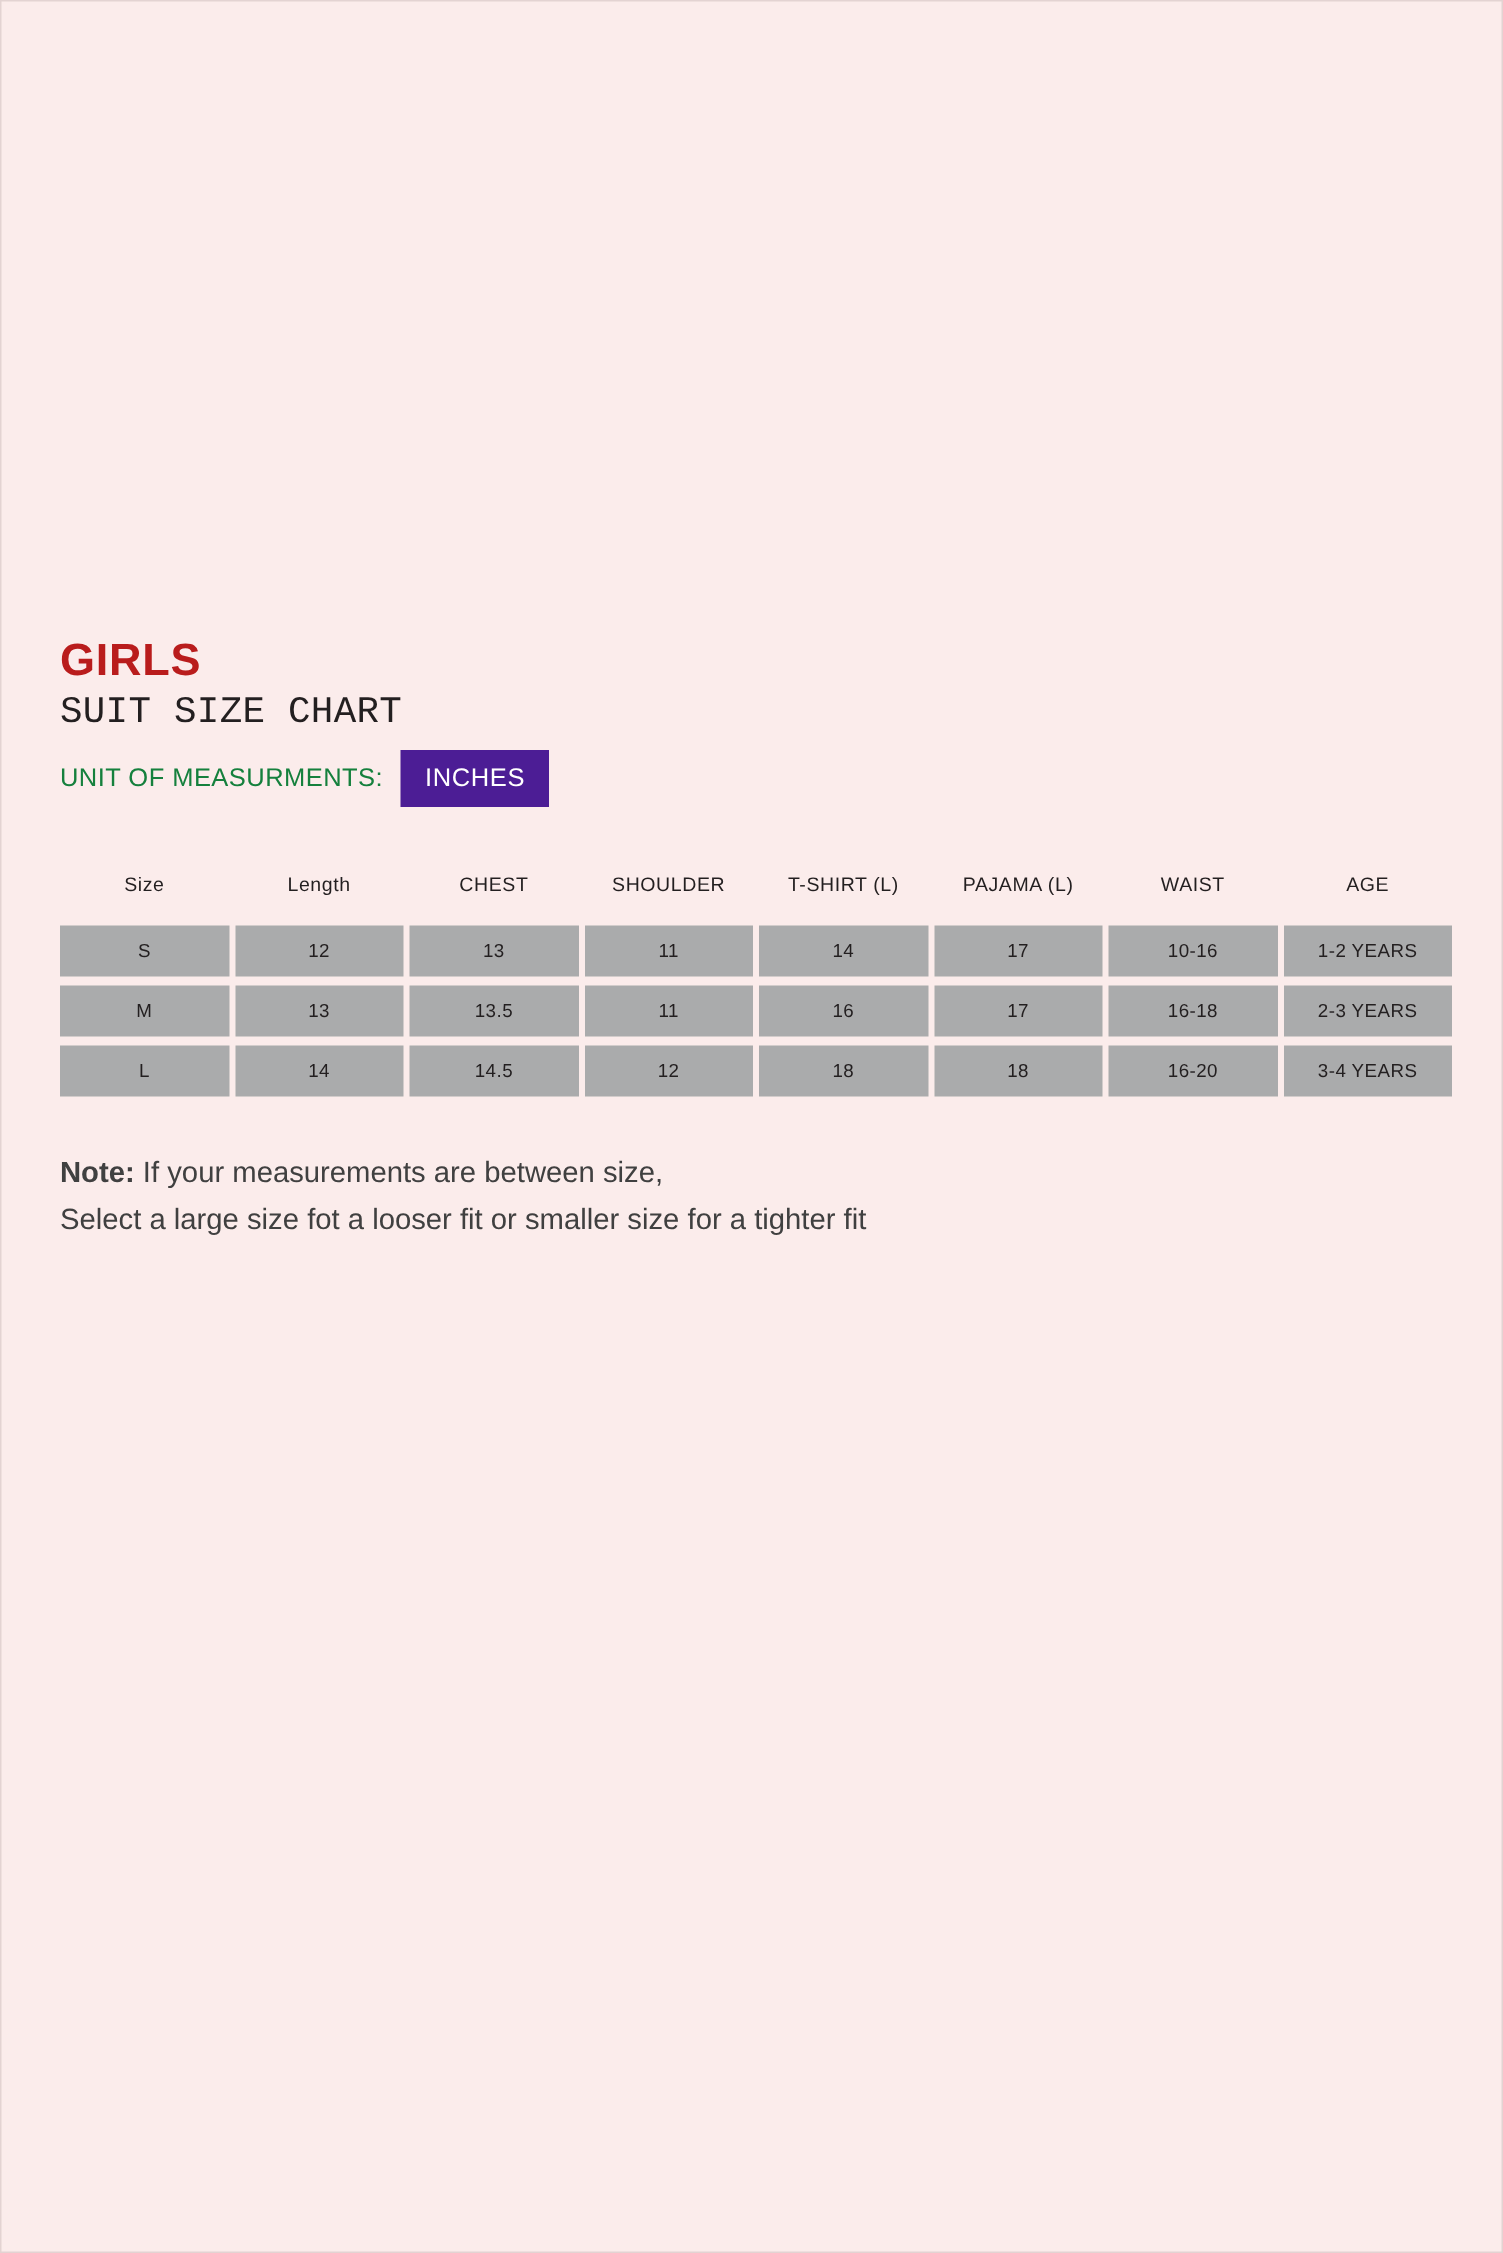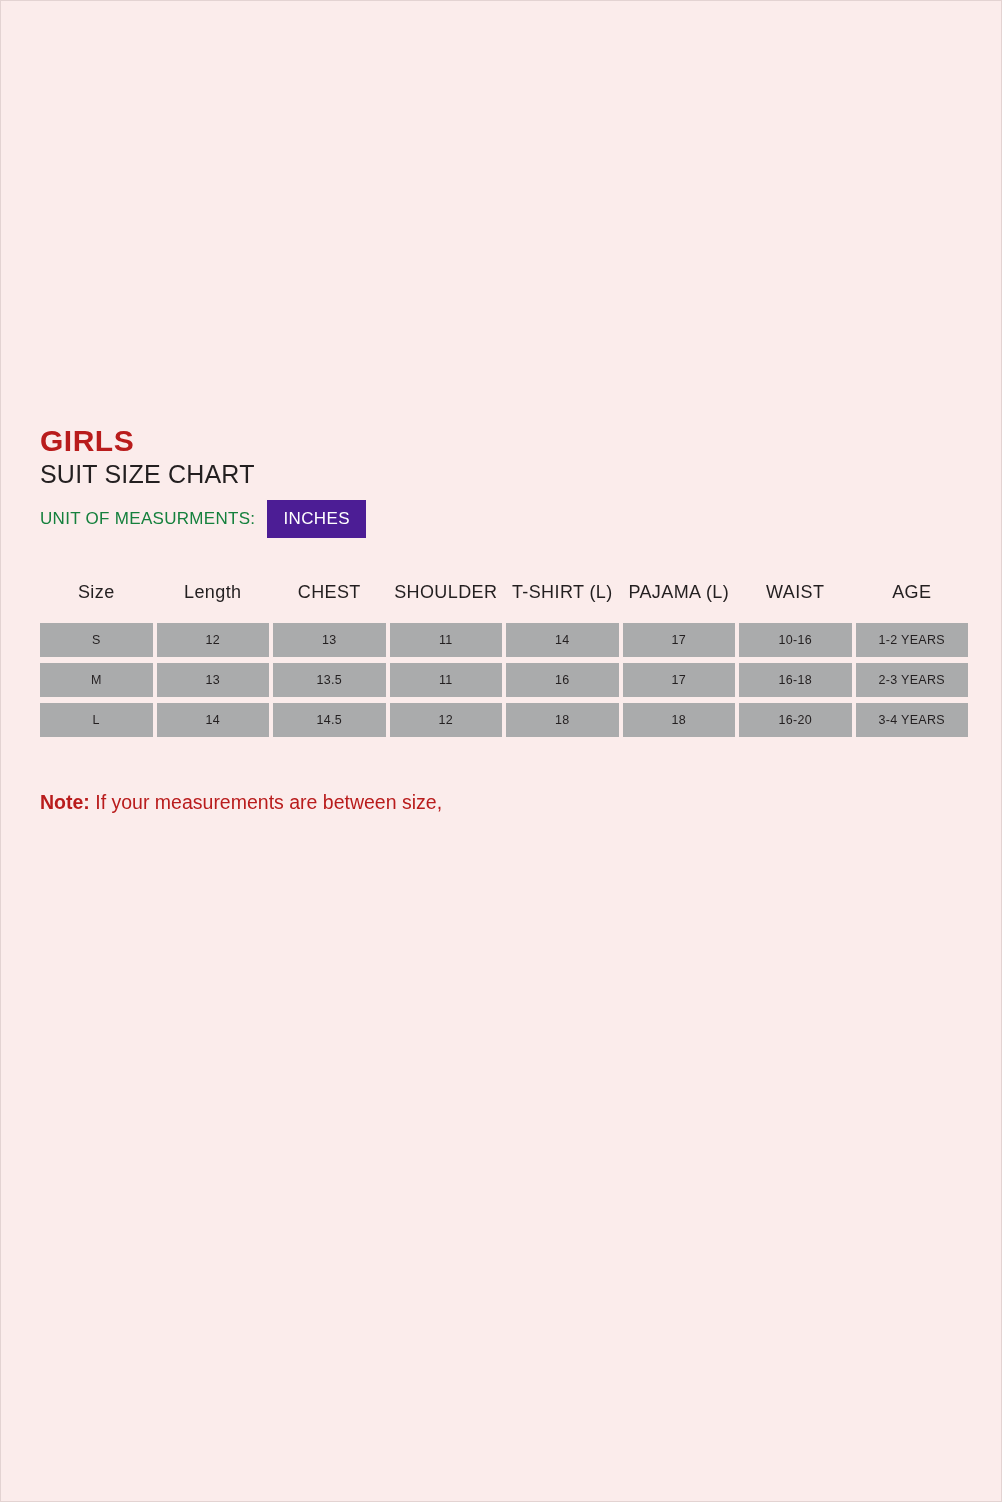--- a/index.html
+++ b/index.html
@@ -38,20 +38,21 @@
     line-height: 1.05;
     margin: 0 0 4px 0;
   }
   .title-sub {
     font-size: 25px;
     font-weight: normal;
     color: #231f20;
     letter-spacing: 0.2px;
     line-height: 1.1;
     margin: 0 0 12px 0;
+    font-family: Liberation Mono, monospace;
   }
   .unit-row {
     display: flex;
     align-items: stretch;
     margin-bottom: 34px;
     height: 38px;
   }
   .unit-label {
     font-size: 17px;
     letter-spacing: 0.3px;
@@ -70,42 +71,42 @@
     padding: 0 16px;
   }
   table.size-table {
     border-collapse: separate;
     border-spacing: 4px 6px;
     width: 936px;
     margin-left: -4px;
     table-layout: fixed;
   }
   table.size-table th {
-    font-size: 18px;
+    font-size: 13px;
     font-weight: normal;
     color: #231f20;
     letter-spacing: 0.4px;
     padding: 4px 0 14px 0;
     text-align: center;
     background: transparent;
   }
   table.size-table td {
     background: #aaabac;
     color: #231f20;
     font-size: 12.5px;
     letter-spacing: 0.3px;
     text-align: center;
     height: 34px;
     padding: 0;
   }
   .note-block {
-    margin-top: 44px;
+    margin-top: 30px;
     font-size: 19.5px;
     line-height: 1.6;
-    color: #b91c1c;
+    color: #404040;
   }
   .note-block b {
     font-weight: bold;
   }
 </style>
 </head>
 <body>
 
 <div class="page-frame"></div>
 
@@ -163,15 +164,16 @@
         <td>16-20</td>
         <td>3-4 YEARS</td>
       </tr>
     </tbody>
   </table>
 
   <div class="note-block">
     <div>
       <b>Note:</b><span> If your measurements are between size,</span>
     </div>
+    <div>Select a large size fot a looser fit or smaller size for a tighter fit</div>
   </div>
 
 </div>
 
 </body></html>

